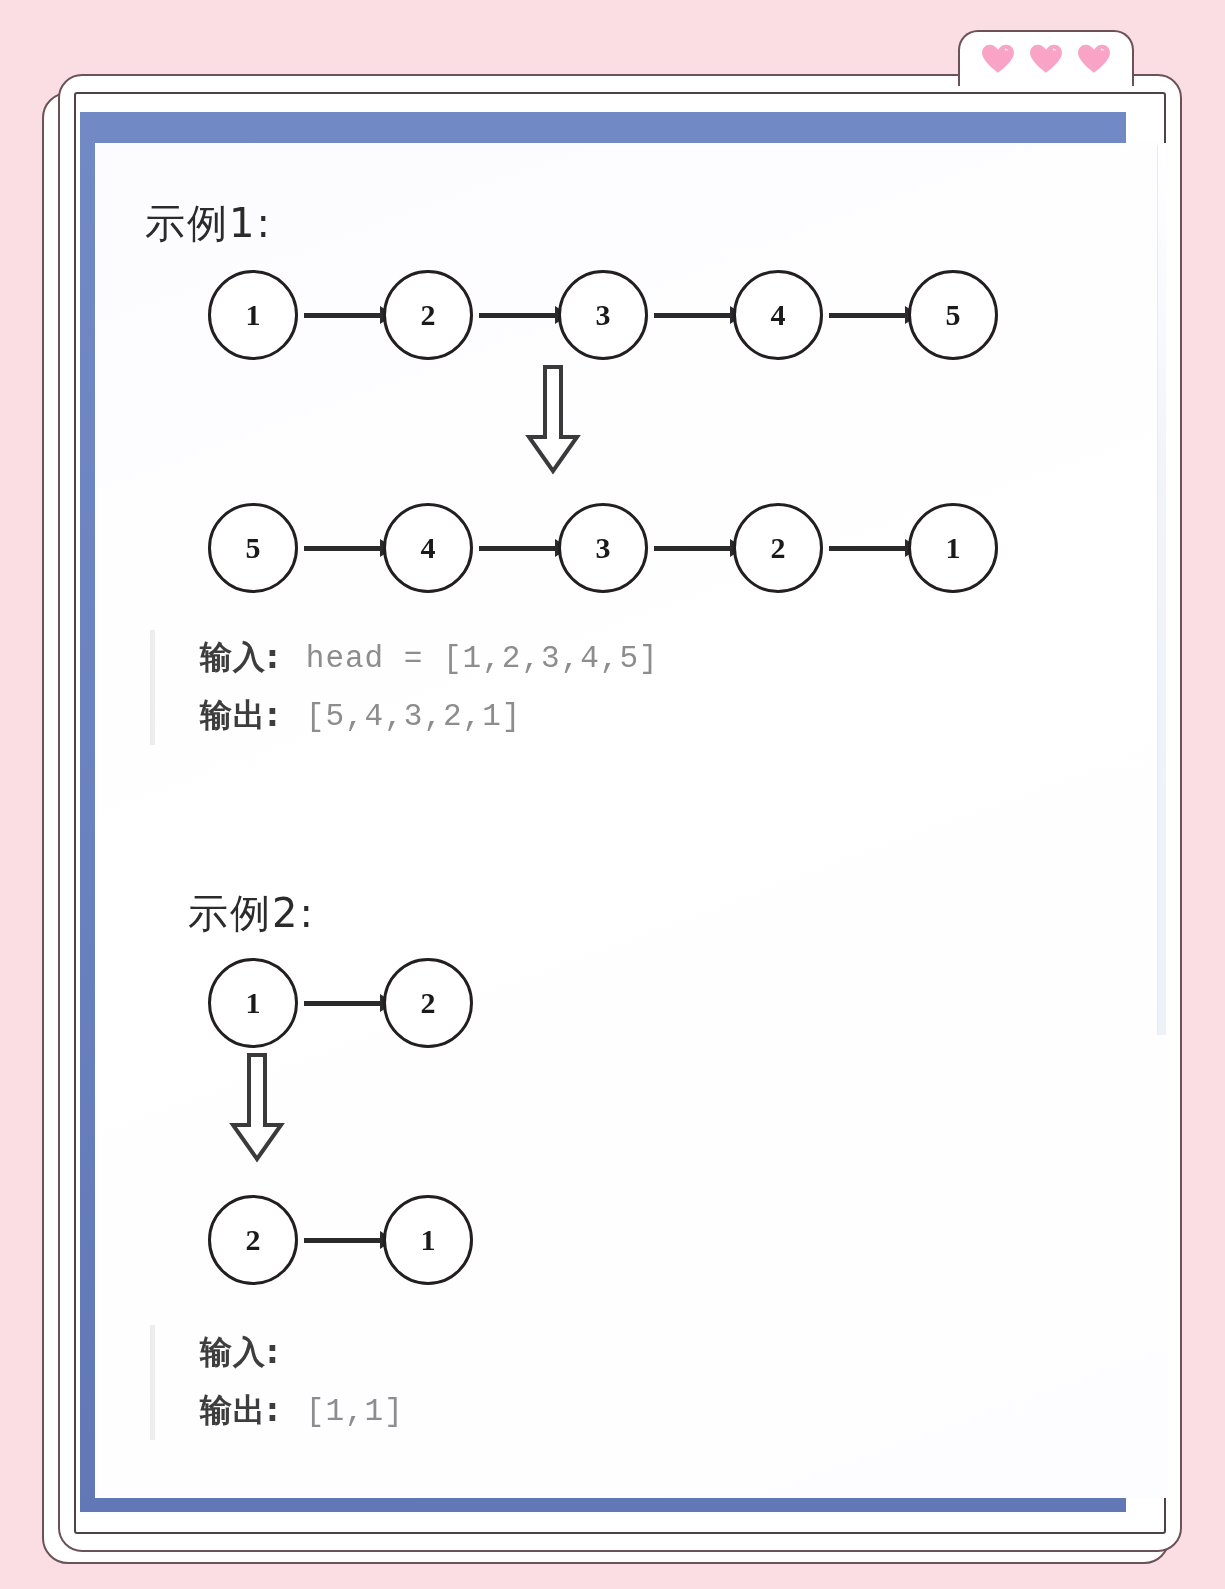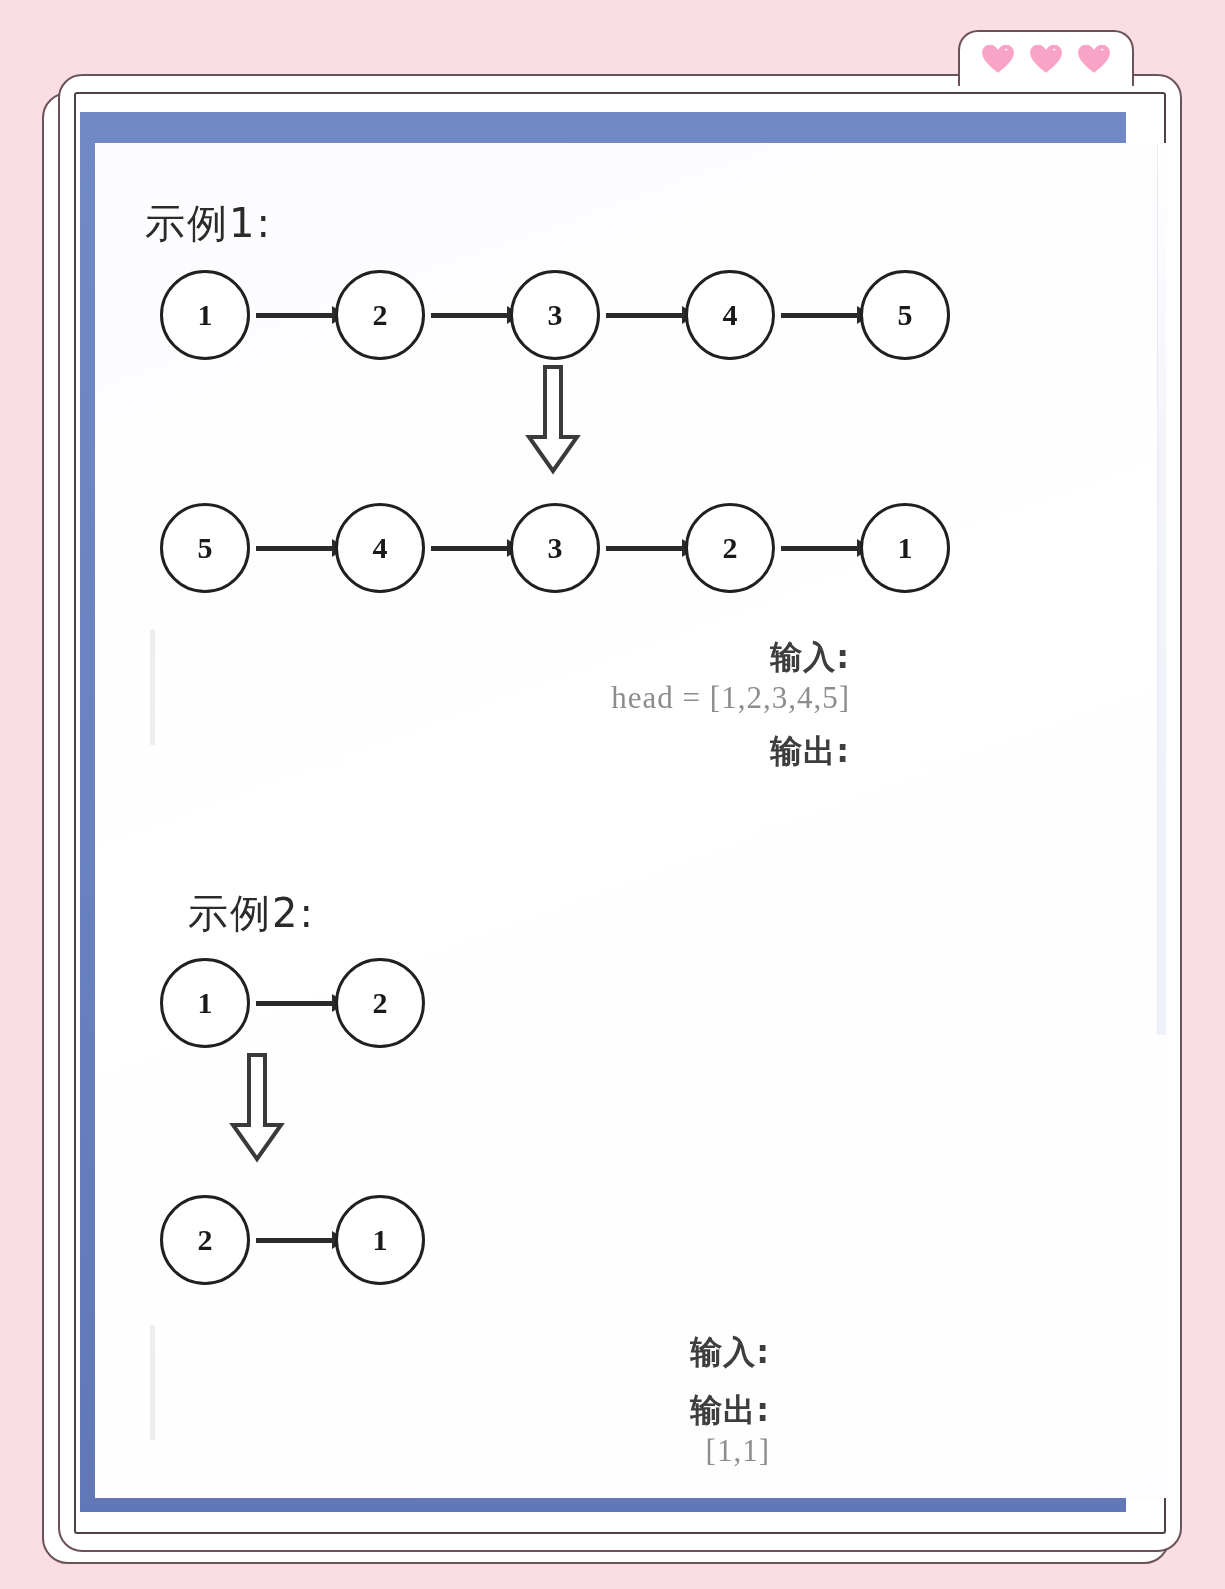--- a/index.html
+++ b/index.html
@@ -76,20 +76,21 @@
     z-index: 2;
   }
   
   .page {
     position: absolute;
     left: 95px; top: 143px;
     width: 1073px; height: 1355px;
     background: linear-gradient(160deg, #fcfcff 0%, #ffffff 45%, #fdfdff 100%);
     overflow: hidden;
     z-index: 2;
+    padding-left: 48px;
   }
   .page-scroll-strip {
     position: absolute;
     right: 2px; top: 2px;
     width: 9px; height: 890px;
     background: linear-gradient(180deg,#ffffff 0%, #f2f4fa 35%, #eef1f8 100%);
     border-left: 1px solid #e6eaf3;
   }
 
   
@@ -135,37 +136,36 @@
 
   .io-block { position: absolute; }
   .io-rule {
     position: absolute;
     left: 0; top: 0;
     width: 5px; height: 100%;
     background: #ededed;
   }
   .io-line {
     display: flex;
-    align-items: flex-end;
+    align-items: center;
     white-space: nowrap;
     margin-left: 50px;
-    flex-direction: column;
   }
   .io-label {
     font-size: 32px;
     font-weight: bold;
     color: #3d3d3d;
     font-family: "DejaVu Sans", "Liberation Sans", sans-serif;
     letter-spacing: 1px;
   }
   .io-value {
     font-size: 31px;
     color: #8d8d8d;
-    font-family: Liberation Serif, serif;
-    margin-left: 12px;
+    font-family: Liberation Mono, monospace;
+    margin-left: 26px;
     letter-spacing: 1px;
   }
 </style>
 </head>
 <body>
 
 <div class="card-shadow"></div>
 <div class="card-outer"></div>
 
 <div class="heart-tab">
@@ -229,20 +229,21 @@
   </div>
 
   <div class="io-block" style="left:55px; top:487px; width:700px; height:115px;">
     <div class="io-rule"></div>
     <div class="io-line" style="padding-top:6px;">
       <span class="io-label">输入:</span>
       <span class="io-value">head = [1,2,3,4,5]</span>
     </div>
     <div class="io-line" style="padding-top:14px;">
       <span class="io-label">输出:</span>
+      <span class="io-value">[5,4,3,2,1]</span>
     </div>
   </div>
 
   <h2 class="section-title" style="left:50px; top:710px;margin-left:43px;">示例2:</h2>
 
   <div class="diagram">
     <div class="node" style="left:65px; top:815px;">1</div>
     <div class="link" style="left:161px; top:858px; width:78px;"></div>
     <div class="node" style="left:240px; top:815px;">2</div>
   </div>

